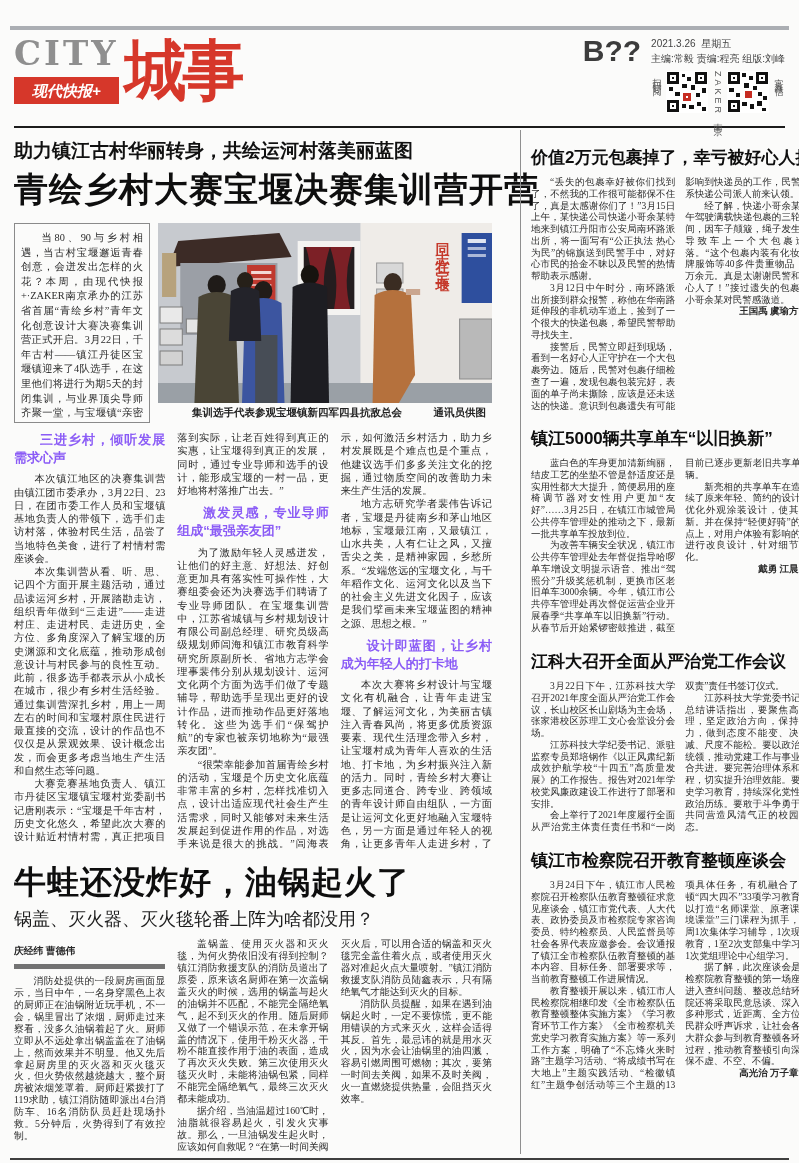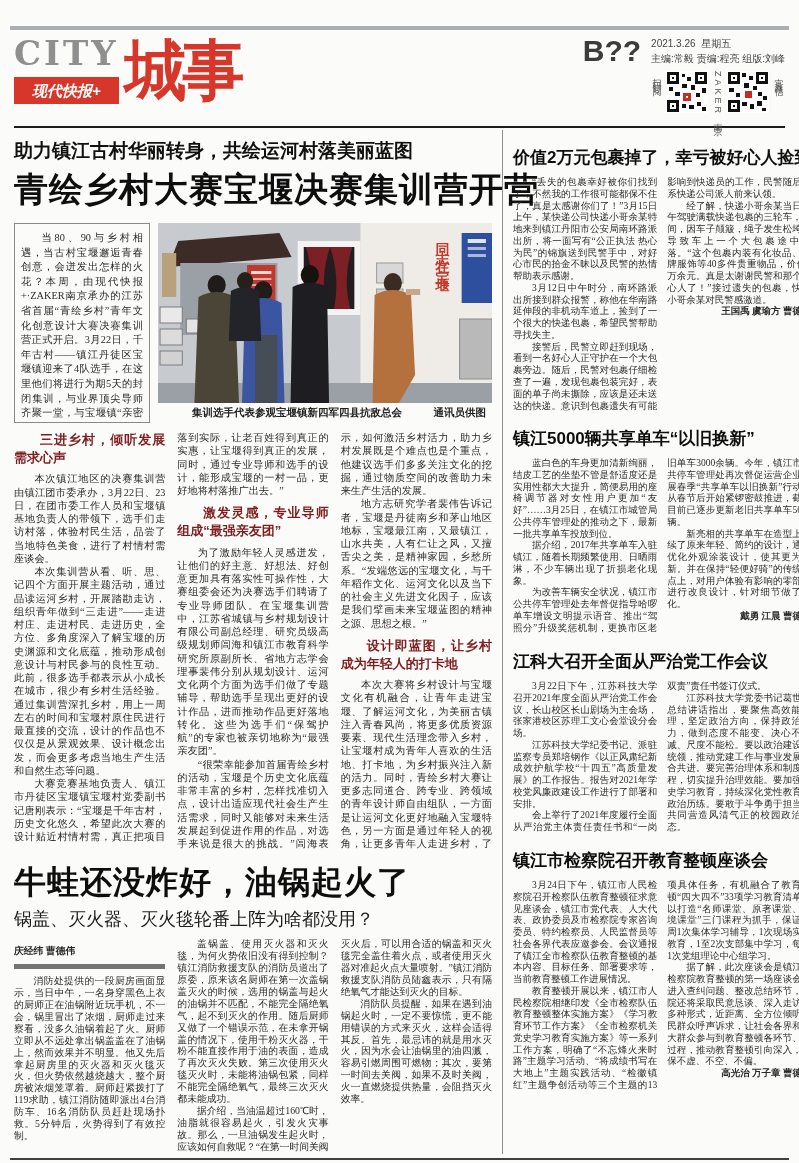--- a/index.html
+++ b/index.html
@@ -18,37 +18,37 @@
   .section-cn{color:var(--brand);font-weight:900;font-family:"Liberation Sans",sans-serif;font-size:62px;line-height:1.05;letter-spacing:-4px;margin-left:6px;transform:scaleY(1.06);transform-origin:top left;}
   .mast-right{text-align:right;}
   .pageno-row{display:flex;justify-content:flex-end;align-items:flex-start;gap:10px;}
   .pageno{font-family:"Liberation Sans",sans-serif;font-weight:bold;font-size:30px;line-height:1;color:#3c3c3c;}
   .date-block{text-align:left;font-family:"Liberation Sans",sans-serif;font-size:10px;color:#444;line-height:1.5;}
   .qr-row{display:flex;justify-content:flex-end;align-items:flex-start;gap:3px;margin-top:5px;}
   .vlabel{writing-mode:vertical-rl;font-size:9px;color:#555;letter-spacing:3px;font-family:"Liberation Sans",sans-serif;}
   .qr{width:42px;height:42px;}
   .head-rule{height:2px;background:#1c1c1c;margin:0 14px;}
   
-  .content{display:flex;padding:0 14px;margin-top:2px;align-items:stretch;}
+  .content{display:flex;padding:0 14px;margin-top:2px;align-items:stretch;gap:18px;}
   .left-main{width:478px;flex-shrink:0;padding-right:10px;}
   .right-rail{flex:1;border-left:1px solid #8f8f8f;border-right:1px solid #c3c3c3;padding:14px 5px 0 10px;}
   
   .kicker{font-family:"Liberation Sans",sans-serif;font-weight:bold;font-size:19px;color:#111;margin:8px 0 3px;}
   .headline{font-family:"Liberation Sans",sans-serif;font-weight:900;font-size:34px;letter-spacing:1px;color:#0e0e0e;margin:0 0 10px;white-space:nowrap;}
   .lead-row{display:flex;gap:8px;height:200px;}
   .lead-box{width:122px;flex-shrink:0;border:1px solid #8a8a8a;padding:7px 6px;font-size:10.3px;line-height:1.42;text-align:justify;overflow:hidden;}
   .lead-box p{margin:0;text-indent:2em;}
   .photo-wrap{flex:1;display:flex;flex-direction:column;}
   .photo{position:relative;height:180px;overflow:hidden;background:#c9ccd1;}
   .photo svg{display:block;width:100%;height:100%;}
   .wall-text{position:absolute;right:40px;top:8px;writing-mode:vertical-rl;color:#c5392b;font-weight:bold;font-size:14px;letter-spacing:9px;font-family:"Liberation Sans",sans-serif;}
   .photo-caption{display:flex;justify-content:space-between;font-family:"Liberation Sans",sans-serif;font-weight:bold;font-size:10.5px;color:#222;margin-top:3px;padding:0 6px 0 34px;}
   .top-body{margin-top:8px;height:420px;column-count:3;column-gap:12px;column-fill:auto;font-size:10.2px;line-height:1.3;text-align:justify;overflow:hidden;}
   .top-body p{margin:0;text-indent:2em;}
-  .sec-h{font-family:"Liberation Sans",sans-serif;font-weight:bold;font-size:13px;line-height:1.4;color:#7f1d1d;margin:7px 0 5px;text-indent:2em;break-inside:avoid;}
+  .sec-h{font-family:"Liberation Sans",sans-serif;font-weight:bold;font-size:13px;line-height:1.4;color:#8b5cf6;margin:7px 0 5px;text-indent:2em;break-inside:avoid;}
   .sec-h.first{margin-top:0;}
   
   .fire-headline{font-family:Liberation Serif, serif;font-weight:900;font-size:32px;letter-spacing:1px;color:#0e0e0e;margin:10px 0 2px;white-space:nowrap;}
   .fire-subhead{font-family:"Liberation Sans",sans-serif;font-size:18px;color:#1d1d1d;margin:0 0 7px;}
   .fire-body{height:216px;column-count:3;column-gap:12px;column-fill:auto;font-size:9.8px;line-height:1.22;text-align:justify;overflow:hidden;}
   .fire-body p{margin:0;text-indent:2em;}
   .fire-intro{border-top:2px solid #222;padding-top:6px;}
   .fire-byline{text-align:left;font-weight:bold;margin:7px 0 6px;padding-bottom:7px;border-bottom:5px solid #737373;text-indent:0;}
   
   .rail-art{margin-bottom:10px;}
@@ -245,21 +245,20 @@
         <p>接警后，民警立即赶到现场，看到一名好心人正守护在一个大包裹旁边。随后，民警对包裹仔细检查了一遍，发现包裹包装完好，表面的单子尚未撕除，应该是还未送达的快递。意识到包裹遗失有可能影响到快递员的工作，民警随后联系快递公司派人前来认领。</p>
         <p>经了解，快递小哥余某当日上午驾驶满载快递包裹的三轮车，其间，因车子颠簸，绳子发生松垮，导致车上一个大包裹途中掉落。“这个包裹内装有化妆品、名牌服饰等40多件贵重物品，价值2万余元。真是太谢谢民警和那个好心人了！”接过遗失的包裹，快递小哥余某对民警感激道。</p>
         <p class="rail-byline">王国禹 虞瑜方 曹德伟</p>
       </div>
     </div>
 
     <div class="rail-art">
       <h3 class="rail-title">镇江5000辆共享单车“以旧换新”</h3>
       <div class="rail-body h1-a2">
         <p>蓝白色的车身更加清新绚丽，结皮工艺的坐垫不管是舒适度还是实用性都大大提升，简便易用的座椅调节器对女性用户更加“友好”……3月25日，在镇江市城管局公共停车管理处的推动之下，最新一批共享单车投放到位。</p>
-        <p>据介绍，2017年共享单车入驻镇江，随着长期频繁使用、日晒雨淋，不少车辆出现了折损老化现象。</p>
         <p>为改善车辆安全状况，镇江市公共停车管理处去年督促指导哈啰单车增设文明提示语音、推出“驾照分”升级奖惩机制，更换市区老旧单车3000余辆。今年，镇江市公共停车管理处再次督促运营企业开展春季“共享单车以旧换新”行动。从春节后开始紧锣密鼓推进，截至目前已逐步更新老旧共享单车5000辆。</p>
         <p>新亮相的共享单车在造型上延续了原来年轻、简约的设计，通过优化外观涂装设计，使其更为清新。并在保持“轻便好骑”的传统优点上，对用户体验有影响的零部件进行改良设计，针对细节做了优化。</p>
         <p class="rail-byline">戴勇 江晨 曹德伟</p>
       </div>
     </div>
 
     <div class="rail-art">
       <h3 class="rail-title">江科大召开全面从严治党工作会议</h3>
       <div class="rail-body h1-a3">
         <p>3月22日下午，江苏科技大学召开2021年度全面从严治党工作会议，长山校区长山剧场为主会场，张家港校区苏理工文心会堂设分会场。</p>

